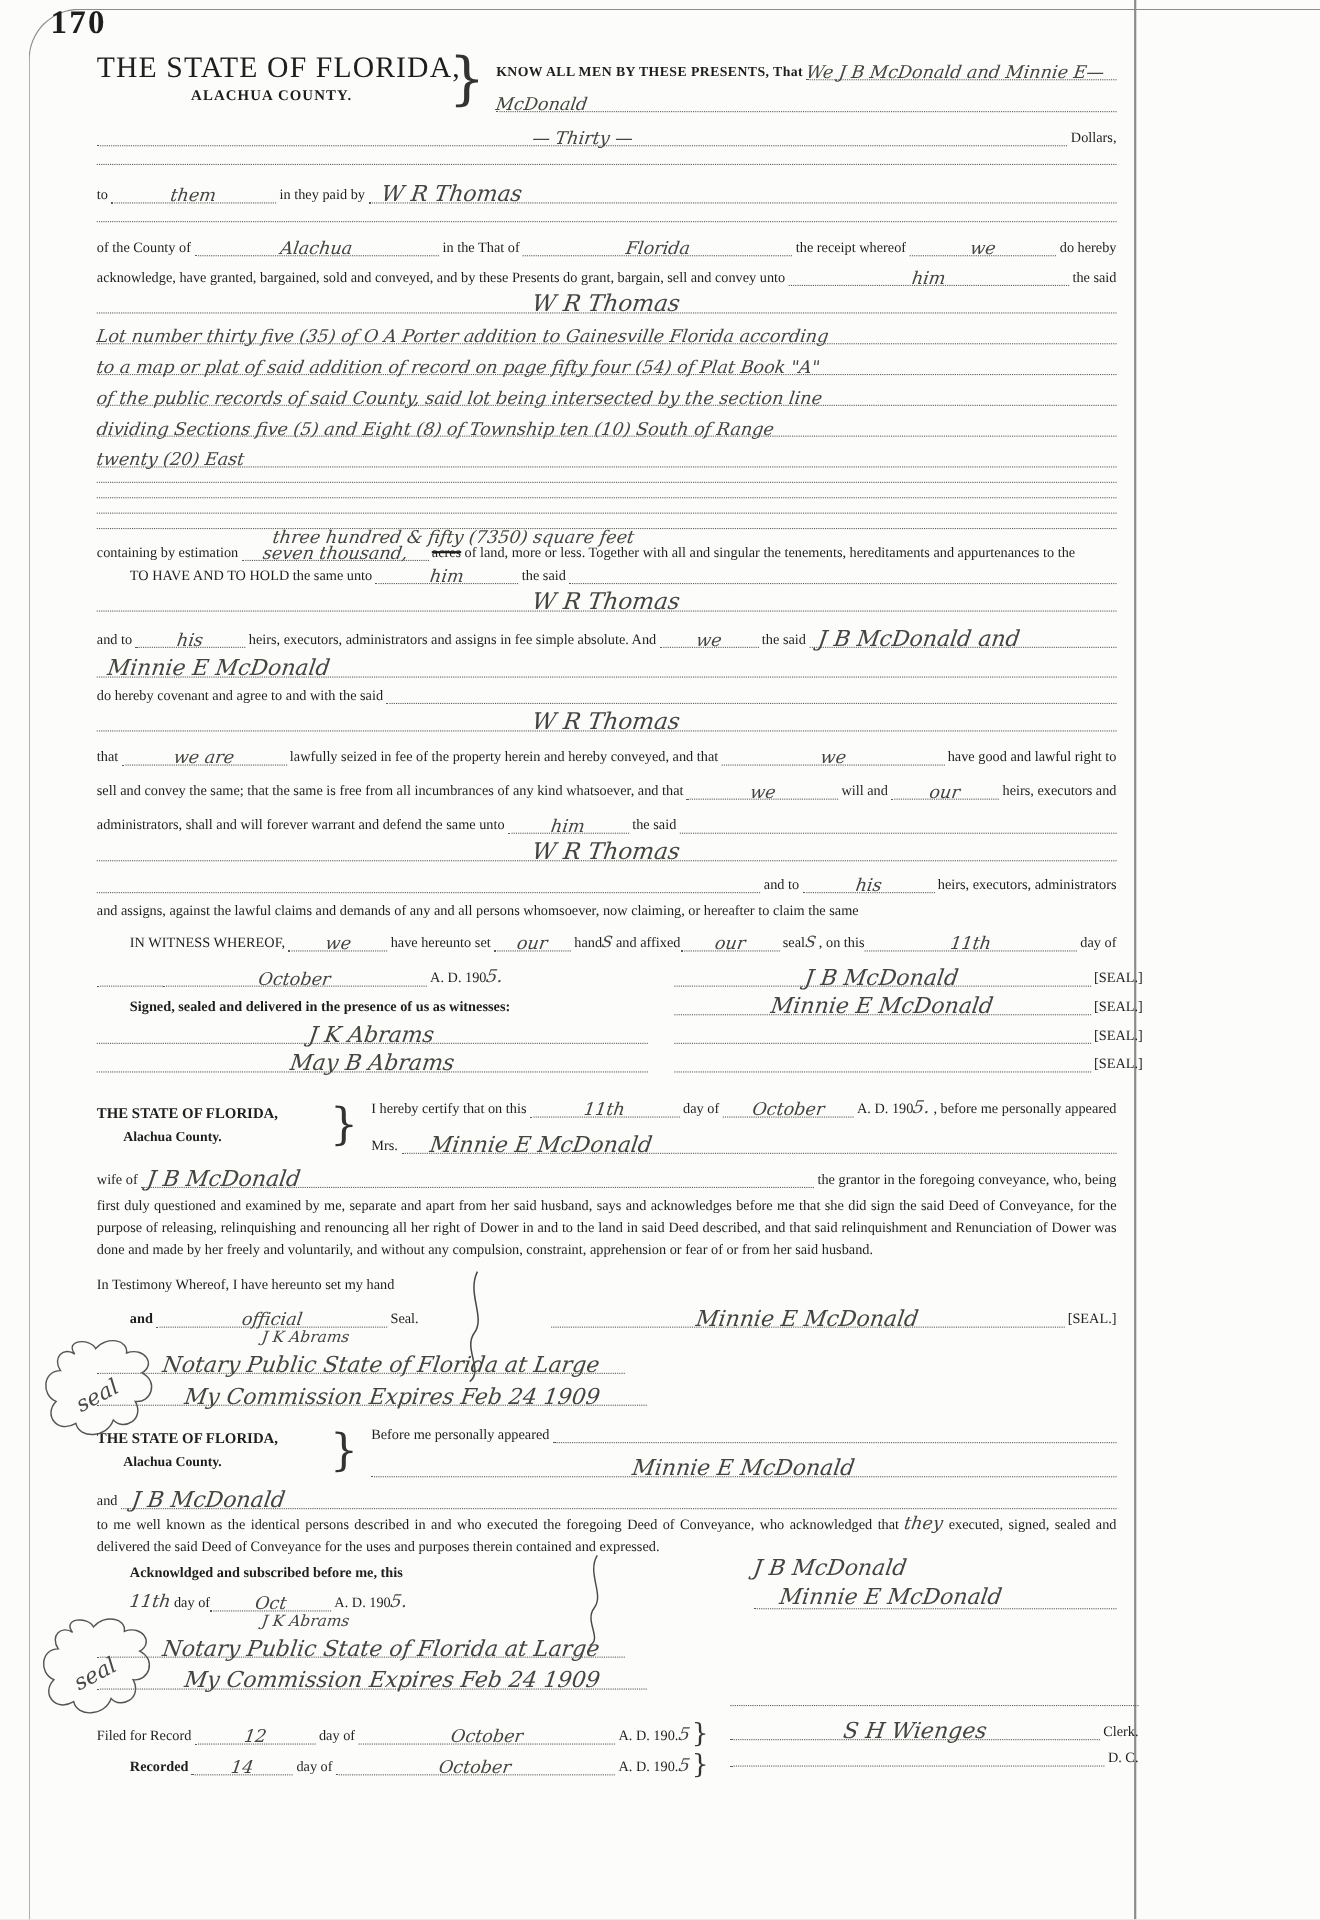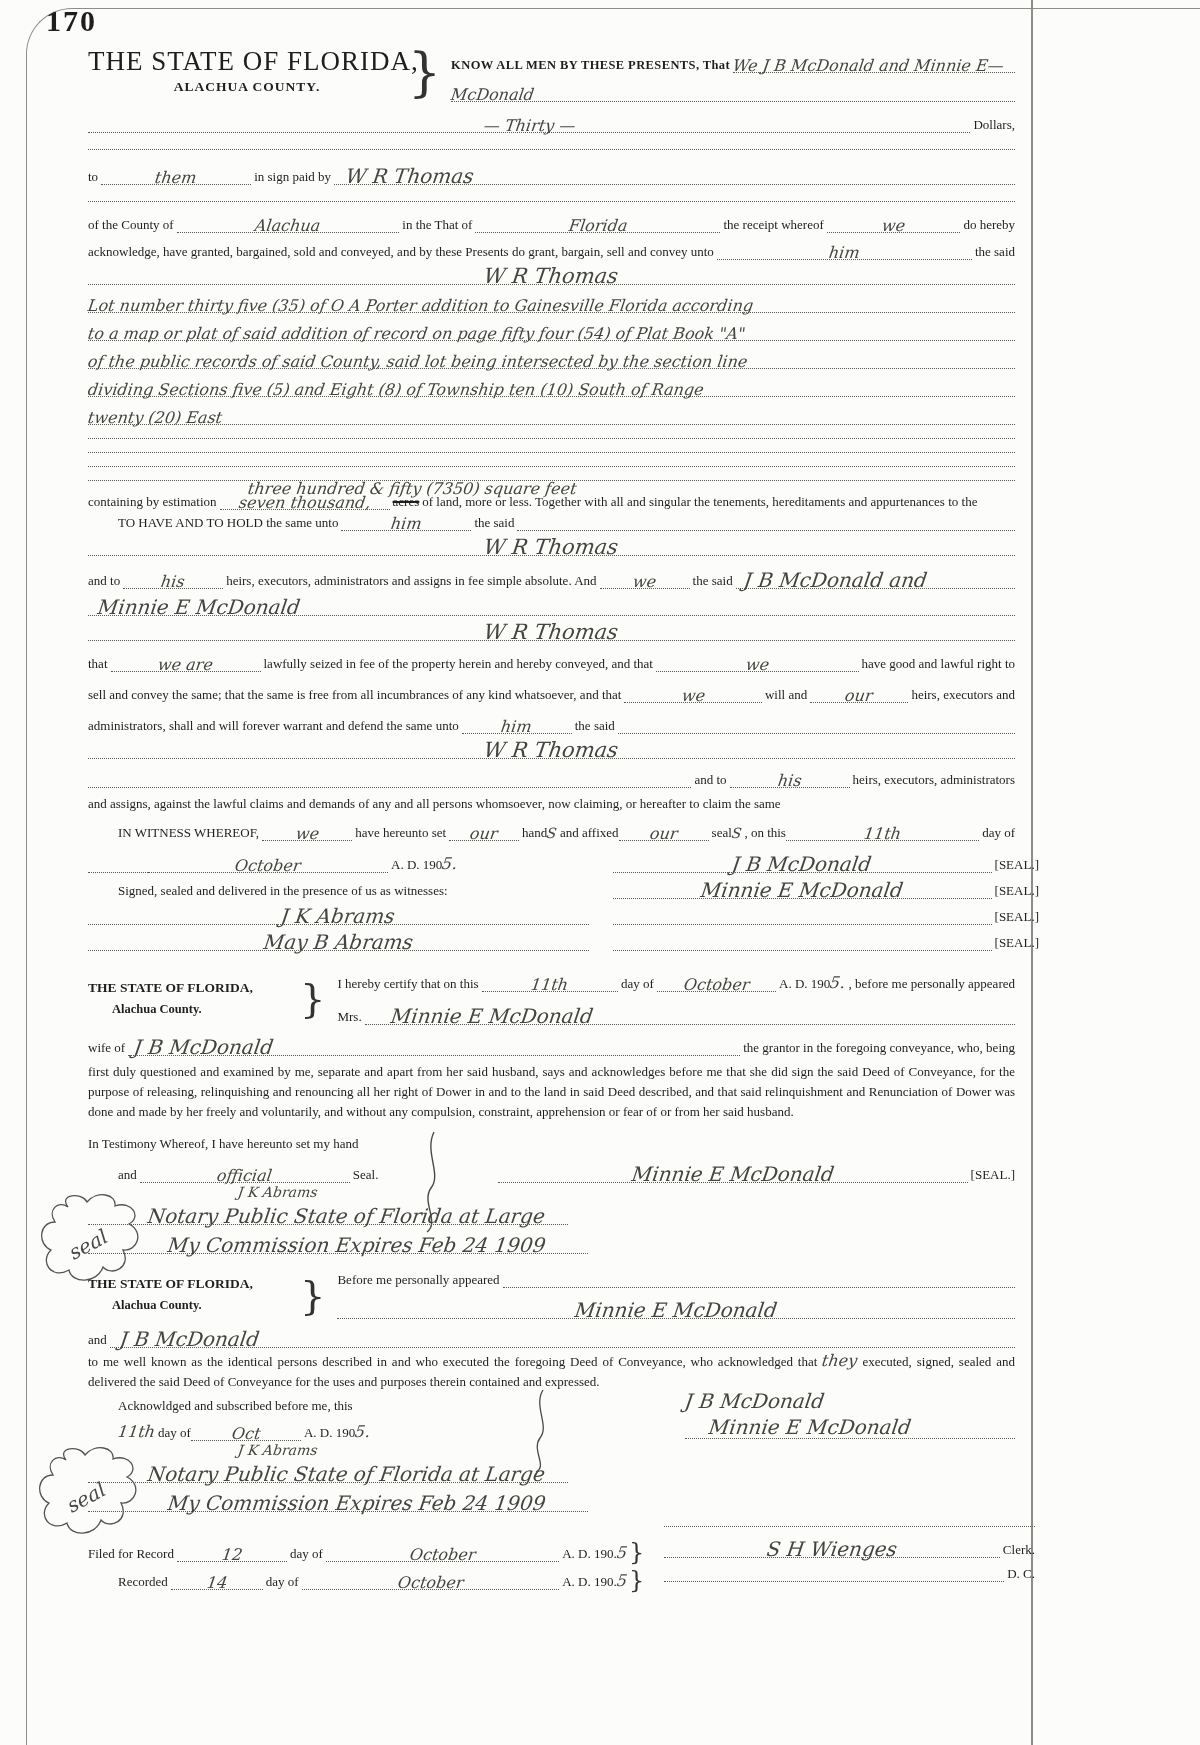--- a/index.html
+++ b/index.html
@@ -42,21 +42,21 @@
   .wg-row{display:flex;align-items:flex-end;height:26px;}
   .sec-head{display:flex;align-items:center;margin-top:14px;}
   .sec-left{flex:0 0 200px;}
   .sec-state{font-weight:bold;font-size:13.5px;white-space:nowrap;}
   .sec-county{font-weight:bold;font-size:12.5px;margin:6px 0 0 24px;white-space:nowrap;}
   .sec-right{flex:1 1 auto;}
   .para{text-align:justify;line-height:20px;margin-top:6px;}
   .seal-stamp{position:absolute;}
   .n-sig-stack{position:absolute;right:0;top:-8px;width:330px;}
   .footer{display:grid;grid-template-columns:60% 40%;column-gap:20px;margin-top:8px;}
-  .indent{padding-left:30px;}
+  .indent{padding-left:30px;font-weight:bold;}
 </style>
 </head>
 <body>
 
 <div class="page">
   <div class="frame"></div>
   <div class="edge-right"></div>
   <div class="pageno">170</div>
 
   <div class="content">
@@ -81,21 +81,21 @@
     <div class="row">
       <span class="fill"><span class="hw hw-md">— Thirty —</span></span>
       <span class="lbl after">Dollars,</span>
     </div>
     <div class="row">
         <span class="fill"></span>
       </div>
     <div class="row">
       <span class="lbl">to</span>
       <span class="fill" style="flex:0 0 150px"><span class="hw hw-md">them</span></span>
-      <span class="lbl after" style="padding-right:3px">in sign paid by</span>
+      <span class="lbl after" style="padding-right:3px">in they paid by</span>
       <span class="fill left"><span class="hw hw-lg" style="margin-left:12px">W R Thomas</span></span>
     </div>
     <div class="row">
         <span class="fill"></span>
       </div>
     <div class="row">
       <span class="lbl">of the County of</span>
       <span class="fill" style="flex:2"><span class="hw hw-md">Alachua</span></span>
       <span class="lbl after" style="padding-right:3px">in the That of</span>
       <span class="fill" style="flex:2.2"><span class="hw hw-md">Florida</span></span>
@@ -160,20 +160,24 @@
     <div class="row t10">
       <span class="lbl">and to</span>
       <span class="fill" style="flex:0 0 100px"><span class="hw hw-md">his</span></span>
       <span class="lbl after" style="padding-right:3px">heirs, executors, administrators and assigns in fee simple absolute.  And</span>
       <span class="fill" style="flex:0 0 90px"><span class="hw hw-md">we</span></span>
       <span class="lbl after" style="padding-right:3px">the said</span>
       <span class="fill left"><span class="hw hw-lg" style="margin-left:8px">J B McDonald and</span></span>
     </div>
     <div class="row t4">
       <span class="fill left"><span class="hw hw-lg" style="margin-left:10px">Minnie E McDonald</span></span>
+    </div>
+    <div class="row t8">
+      <span class="lbl">do hereby covenant and agree to and with the said</span>
+      <span class="fill"></span>
     </div>
     <div class="row t2">
       <span class="fill"><span class="hw hw-xl">W R Thomas</span></span>
     </div>
 
     <div class="row">
       <span class="lbl">that</span>
       <span class="fill" style="flex:0 0 150px"><span class="hw hw-md">we are</span></span>
       <span class="lbl after" style="padding-right:3px">lawfully seized in fee of the property herein and hereby conveyed, and that</span>
       <span class="fill"><span class="hw hw-md">we</span></span>

